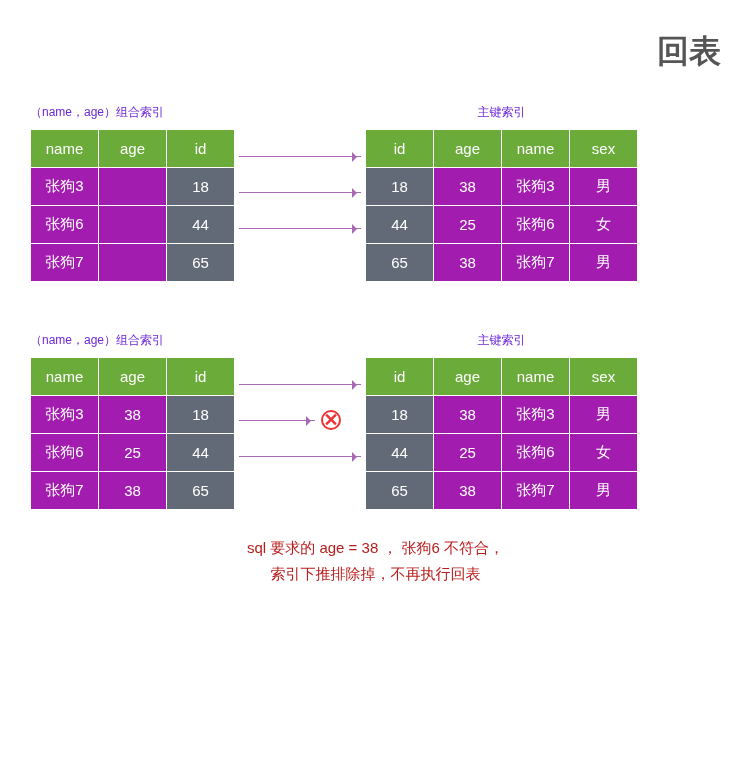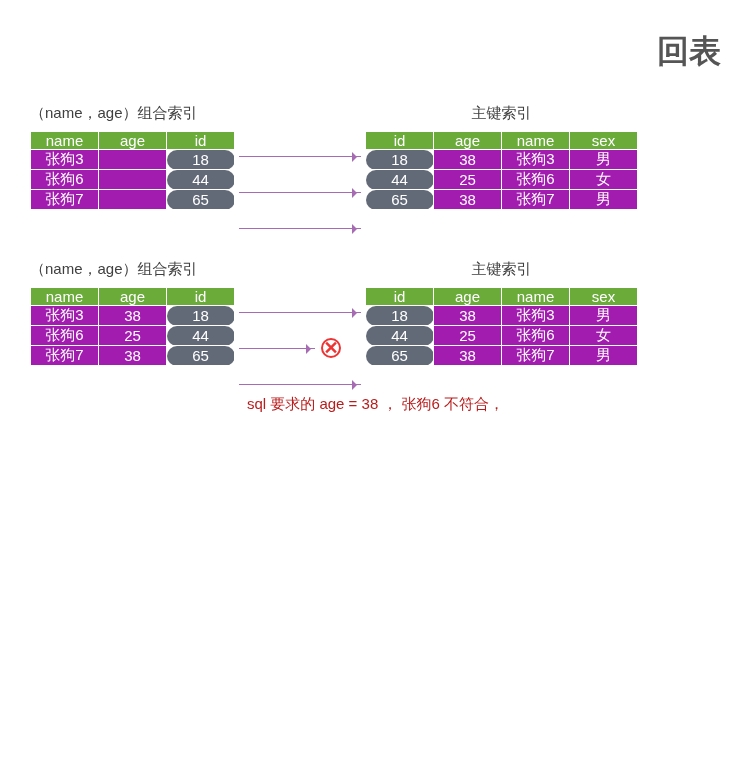--- a/index.html
+++ b/index.html
@@ -12,51 +12,51 @@
     color: #333;
   }
   .title {
     text-align: right;
     font-size: 32px;
     font-weight: bold;
     color: #555;
     margin: 10px 0 30px 0;
   }
   .caption {
-    font-size: 15px;
-    color: #404040;
+    font-size: 12px;
+    color: #6d28d9;
     margin-bottom: 8px;
   }
   .section {
     position: relative;
     margin-bottom: 50px;
   }
   .row {
     display: flex;
     align-items: flex-start;
     gap: 0;
   }
   table {
     border-collapse: collapse;
     font-size: 15px;
   }
   th, td {
     border: 1.5px solid #fff;
-    height: 18px;
+    height: 38px;
     padding: 0 6px;
     text-align: center;
     color: #fff;
     font-weight: normal;
   }
   th {
     background: #6AAB3A;
     width: 68px;
   }
   td.orange { background: #a21caf; width:68px;}
-  td.gray   { background: #636A77; width:68px; color:#fff;border-radius:12px;}
+  td.gray   { background: #636A77; width:68px; color:#fff;}
   .gap { width: 130px; position: relative; }
   .arrow-wrap {
     position: absolute;
     left: 0; right: 0;
     top: 42px;
     height: 110px;
   }
   .arrow {
     position: absolute;
     left: 4px; right: 4px;
@@ -235,14 +235,15 @@
           <td class="orange">张狗7</td>
           <td class="orange">男</td>
         </tr>
       </tbody>
         </table>
     </div>
   </div>
 
   <div class="footer-note">
     <span>sql 要求的 age = 38 ， 张狗6 不符合，</span><br>
+    <span>索引下推排除掉，不再执行回表</span>
   </div>
 </div>
 
 </body></html>

